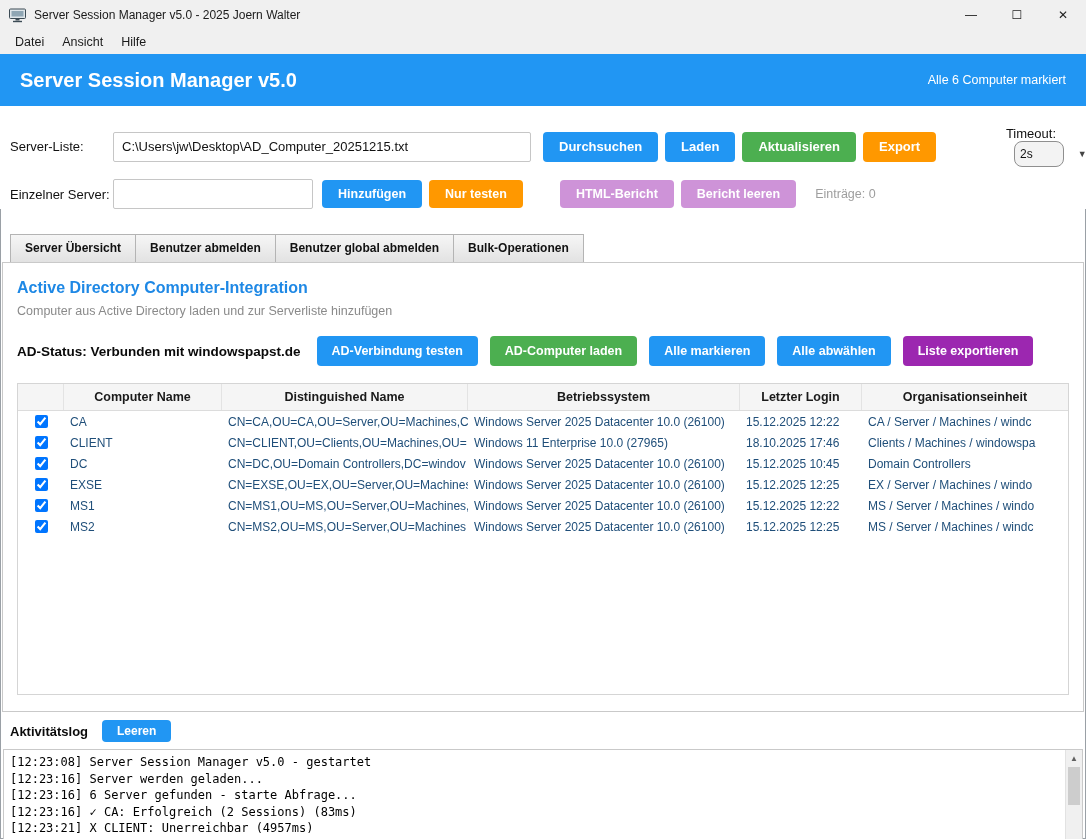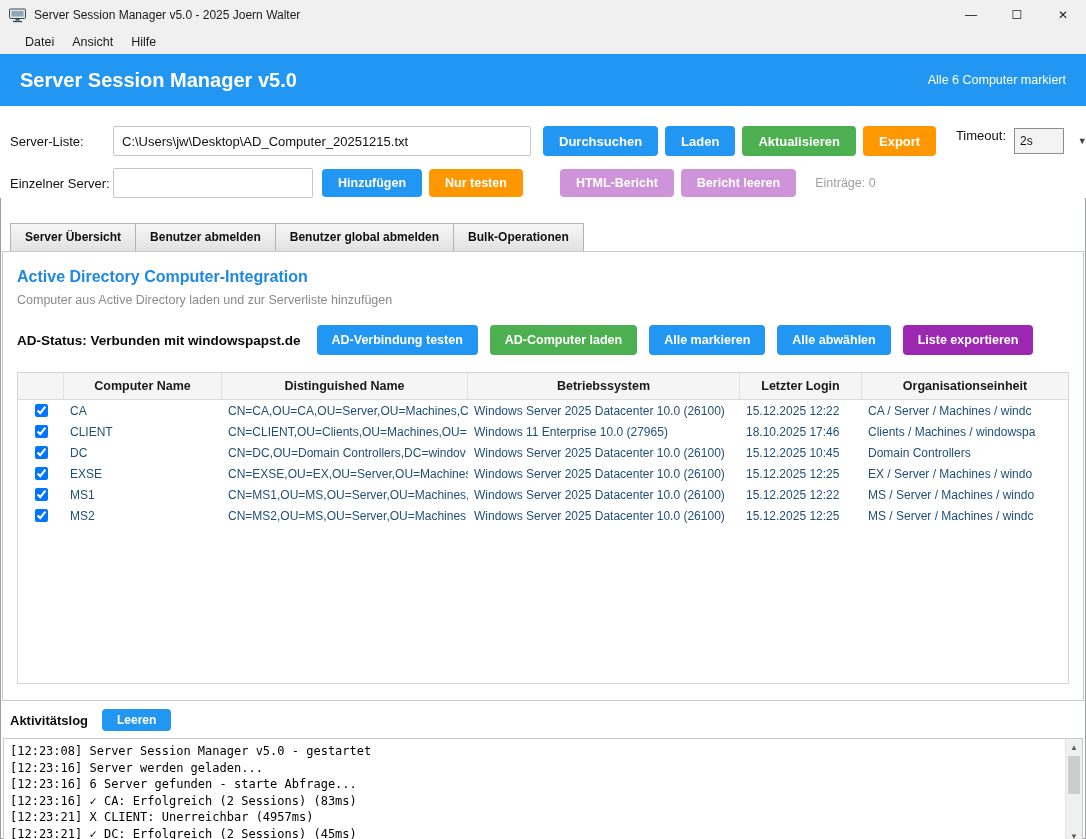--- a/index.html
+++ b/index.html
@@ -12,21 +12,21 @@
   }
 
   
   .titlebar { height: 30px; background: #f0f0f0; display: flex; align-items: center; padding-left: 9px; }
   .app-icon { width: 17px; height: 15px; margin-right: 8px; flex: 0 0 auto; }
   .win-title { font-size: 12px; color: #1a1a1a; }
   .win-controls { margin-left: auto; display: flex; height: 100%; }
   .win-ctrl { width: 46px; height: 100%; display: flex; align-items: center; justify-content: center; font-size: 12px; color: #222; cursor: default; }
 
   
-  .menubar { height: 24px; background: #f0f0f0; display: flex; align-items: center; padding-left: 16px; }
+  .menubar { height: 24px; background: #f0f0f0; display: flex; align-items: center; padding-left: 6px; }
   .menu-item { padding: 0 9px; height: 100%; display: flex; align-items: center; font-size: 12.5px; color: #1a1a1a; }
 
   
   .header { height: 52px; background: #2196F3; display: flex; align-items: center; padding: 0 20px; }
   .header-title { color: #fff; font-size: 20px; font-weight: bold; }
   .header-status { margin-left: auto; color: #fff; font-size: 12.5px; }
 
   
   .form-area { padding: 20px 10px 0 10px; background: #fff; }
   .form-row { display: flex; align-items: center; margin-bottom: 12px; }
@@ -36,23 +36,23 @@
   .input-single { width: 200px; height: 28px; margin-right: 9px; }
 
   .btn { border: none; border-radius: 4px; color: #fff; font-weight: bold; font-size: 13px; height: 30px; padding: 4px 16px; margin-right: 7px; font-family: inherit; cursor: pointer; white-space: nowrap; }
   .btn.sm { height: 28px; font-size: 12.5px; }
   .btn.blue   { background: #2196F3; }
   .btn.green  { background: #4CAF50; }
   .btn.orange { background: #FF9800; }
   .btn.plum   { background: #CE93D8; }
   .gap-left { margin-left: 30px; }
 
-  .timeout-group { margin-left: auto; display: flex; align-items: flex-start; padding-right: 12px; }
+  .timeout-group { margin-left: auto; display: flex; align-items: flex-end; padding-right: 12px; flex-direction: column; }
   .timeout-label { font-size: 13px; margin-right: 8px; color: #111; }
-  .select { width: 50px; height: 26px; border: 1px solid #8f8f8f; background: #f3f3f3; border-radius: 0; display: flex; align-items: center; justify-content: space-between; padding: 0 5px; font-size: 12px; color: #111; cursor: default; gap: 45px; }
+  .select { width: 50px; height: 26px; border: 1px solid #8f8f8f; background: #f3f3f3; border-radius: 8px; display: flex; align-items: center; justify-content: space-between; padding: 0 5px; font-size: 12px; color: #111; cursor: default; gap: 45px; }
   .sel-arrow { font-size: 9px; color: #444; }
 
   .entries { font-size: 12.5px; color: #9e9e9e; margin-left: 12px; }
 
   
   .tabbar { display: flex; align-items: flex-end; padding: 12px 0 0 10px; height: 42px; }
   .tab { padding: 6px 14px 7px; font-size: 12px; font-weight: bold; color: #111;
          background: linear-gradient(#f6f6f6, #e2e2e2); border: 1px solid #b4b4b4; margin-right: -1px;
          cursor: pointer; position: relative; white-space: nowrap; }
   .tab.active { background: #fff; border-bottom: 1px solid #fff; z-index: 3; padding-top: 8px; padding-bottom: 8px; }

